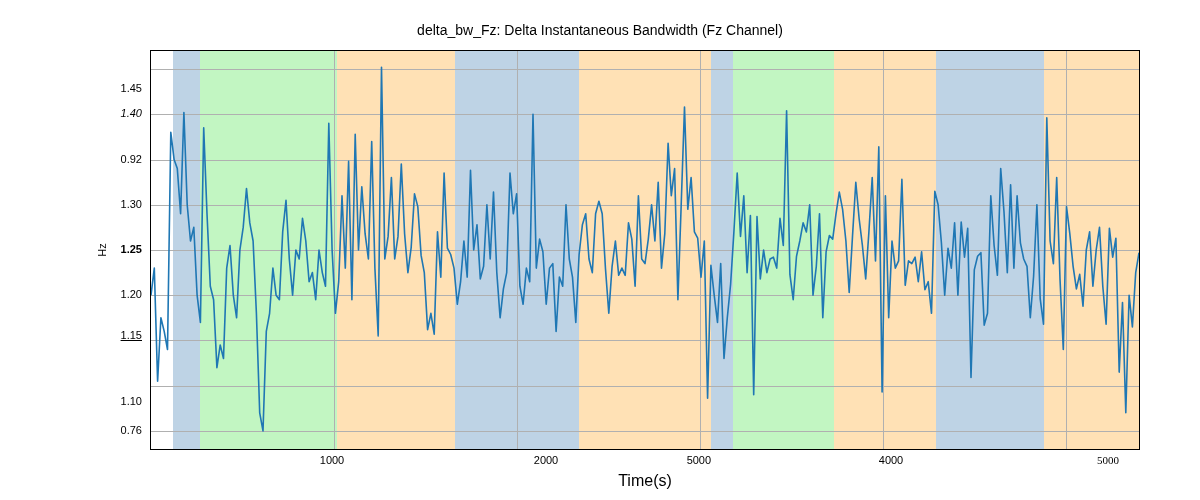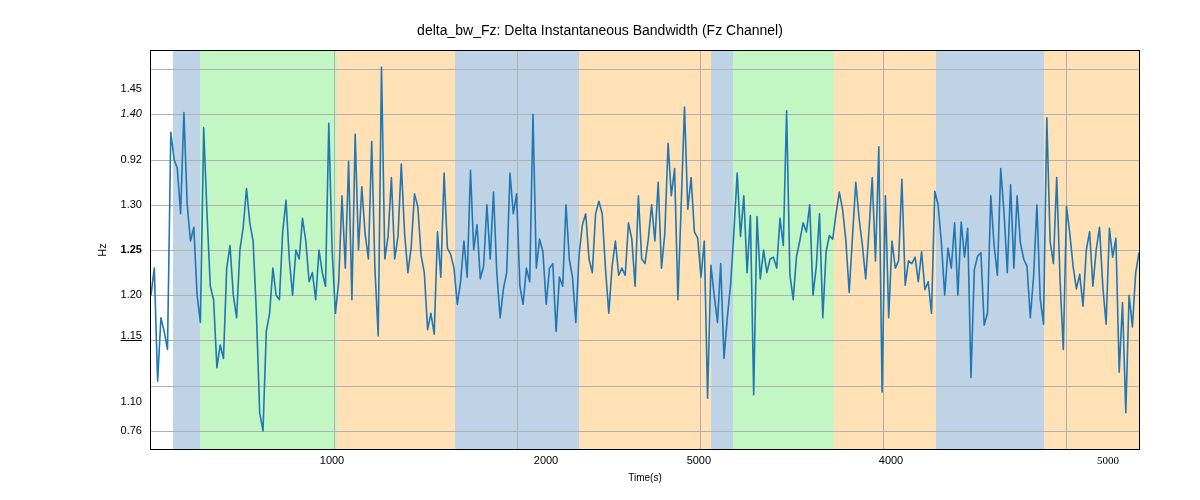--- a/index.html
+++ b/index.html
@@ -83,21 +83,21 @@
     top: 250px;
     transform: translate(-50%, -50%) rotate(-90deg);
     font-size: 11px;
     color: #000;
   }
   .xlabel {
     position: absolute;
     left: 645px;
     top: 472px;
     transform: translateX(-50%);
-    font-size: 10px;
+    font-size: 16px;
     color: #000;
   }
 </style>
 </head>
 <body>
 
 <div class="figure">
   <div class="title">delta_bw_Fz: Delta Instantaneous Bandwidth (Fz Channel)</div>
 
   <div class="axes">

